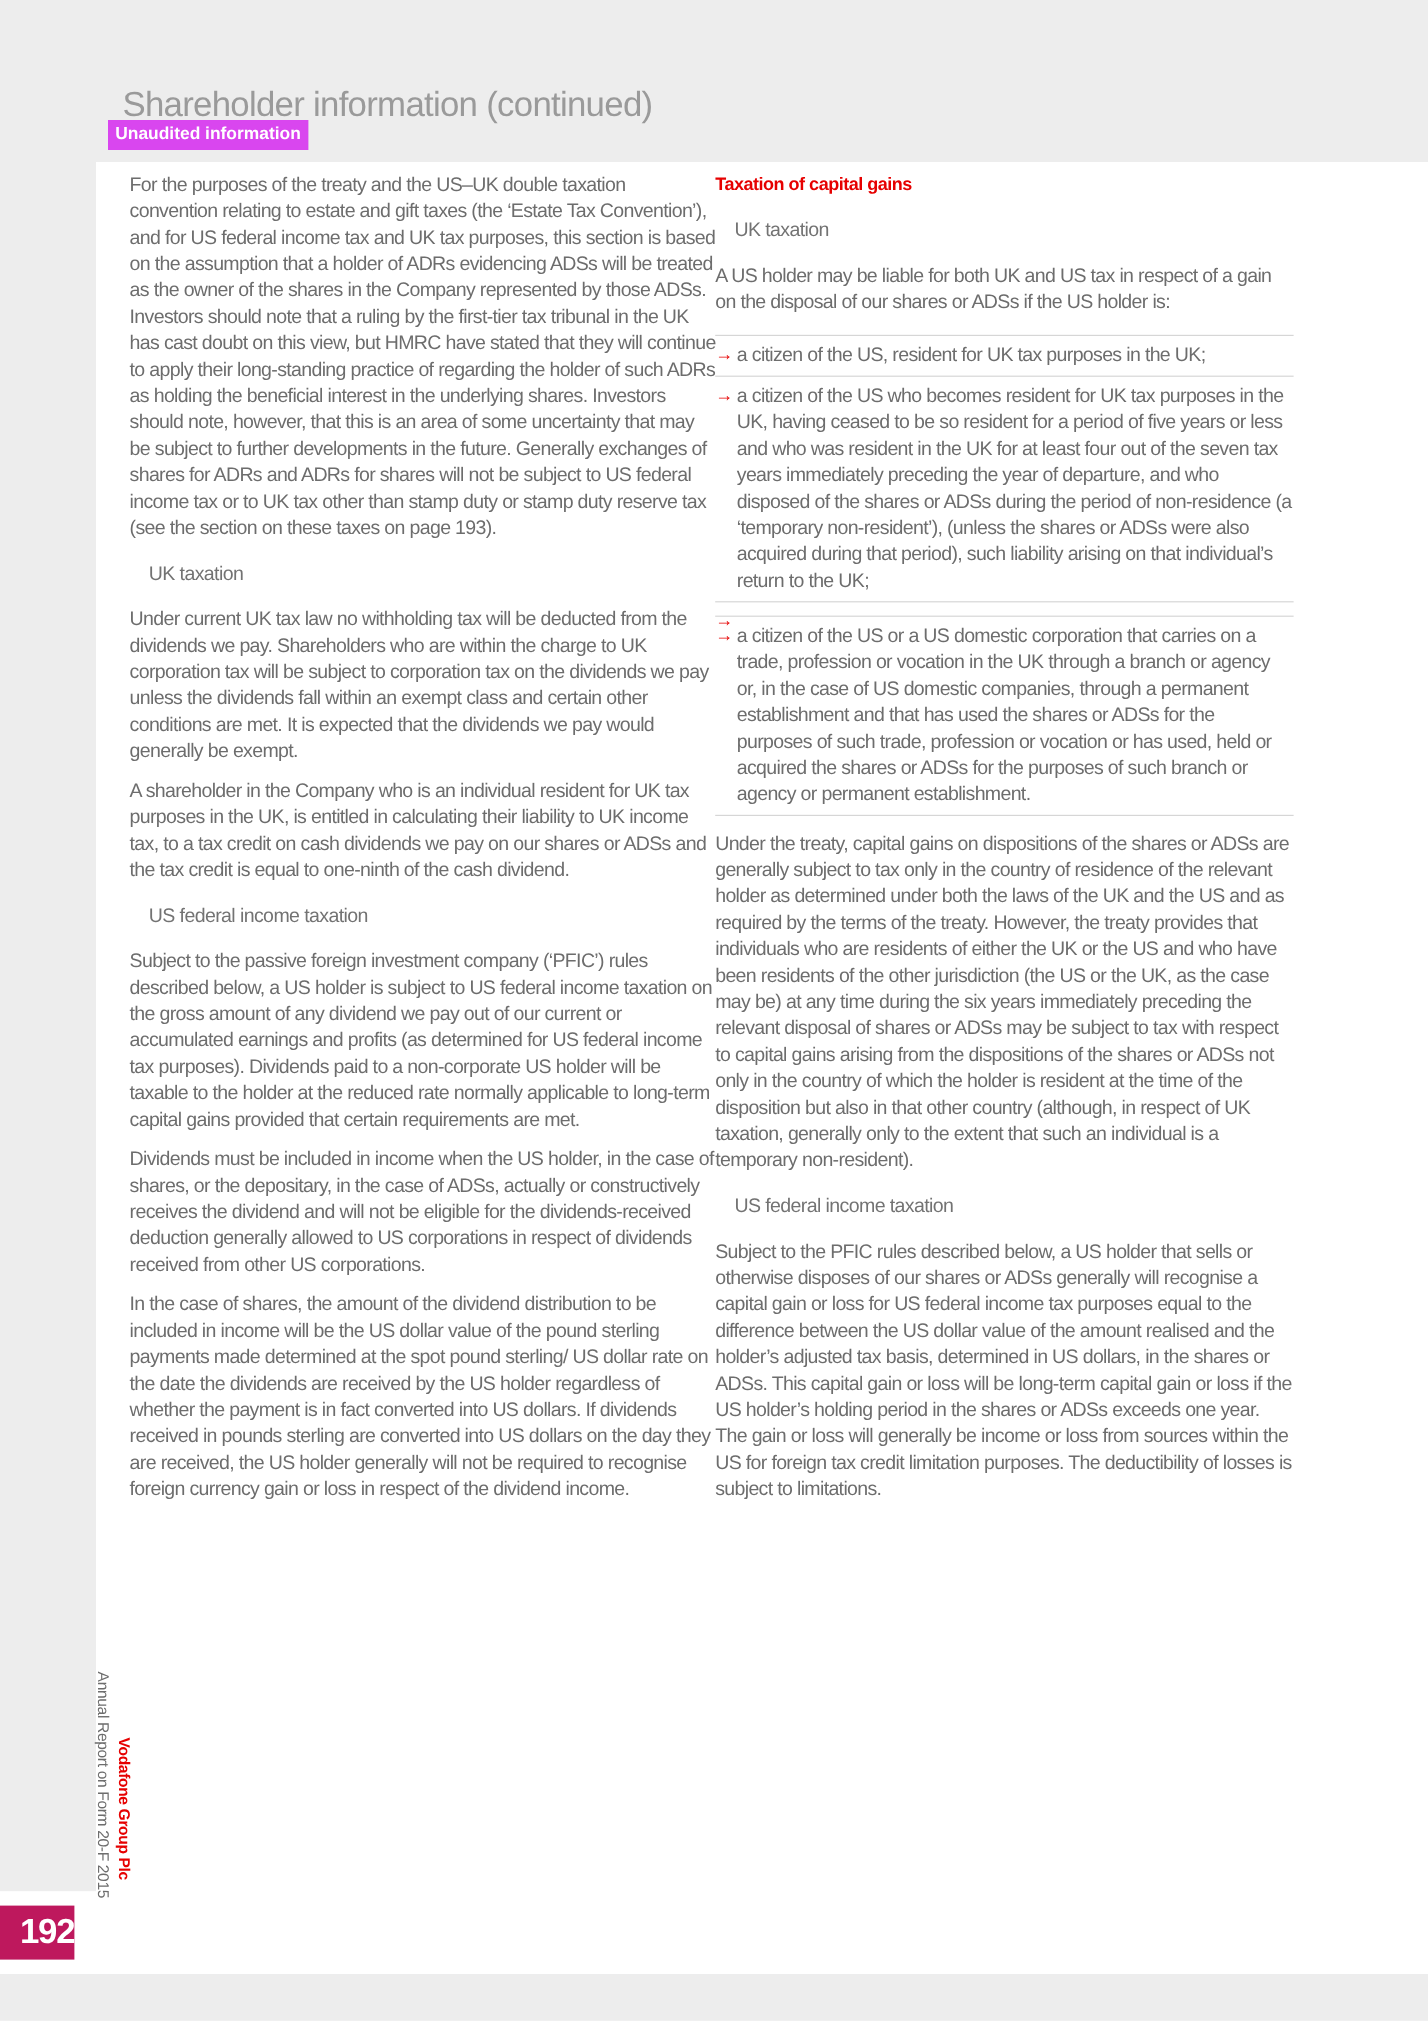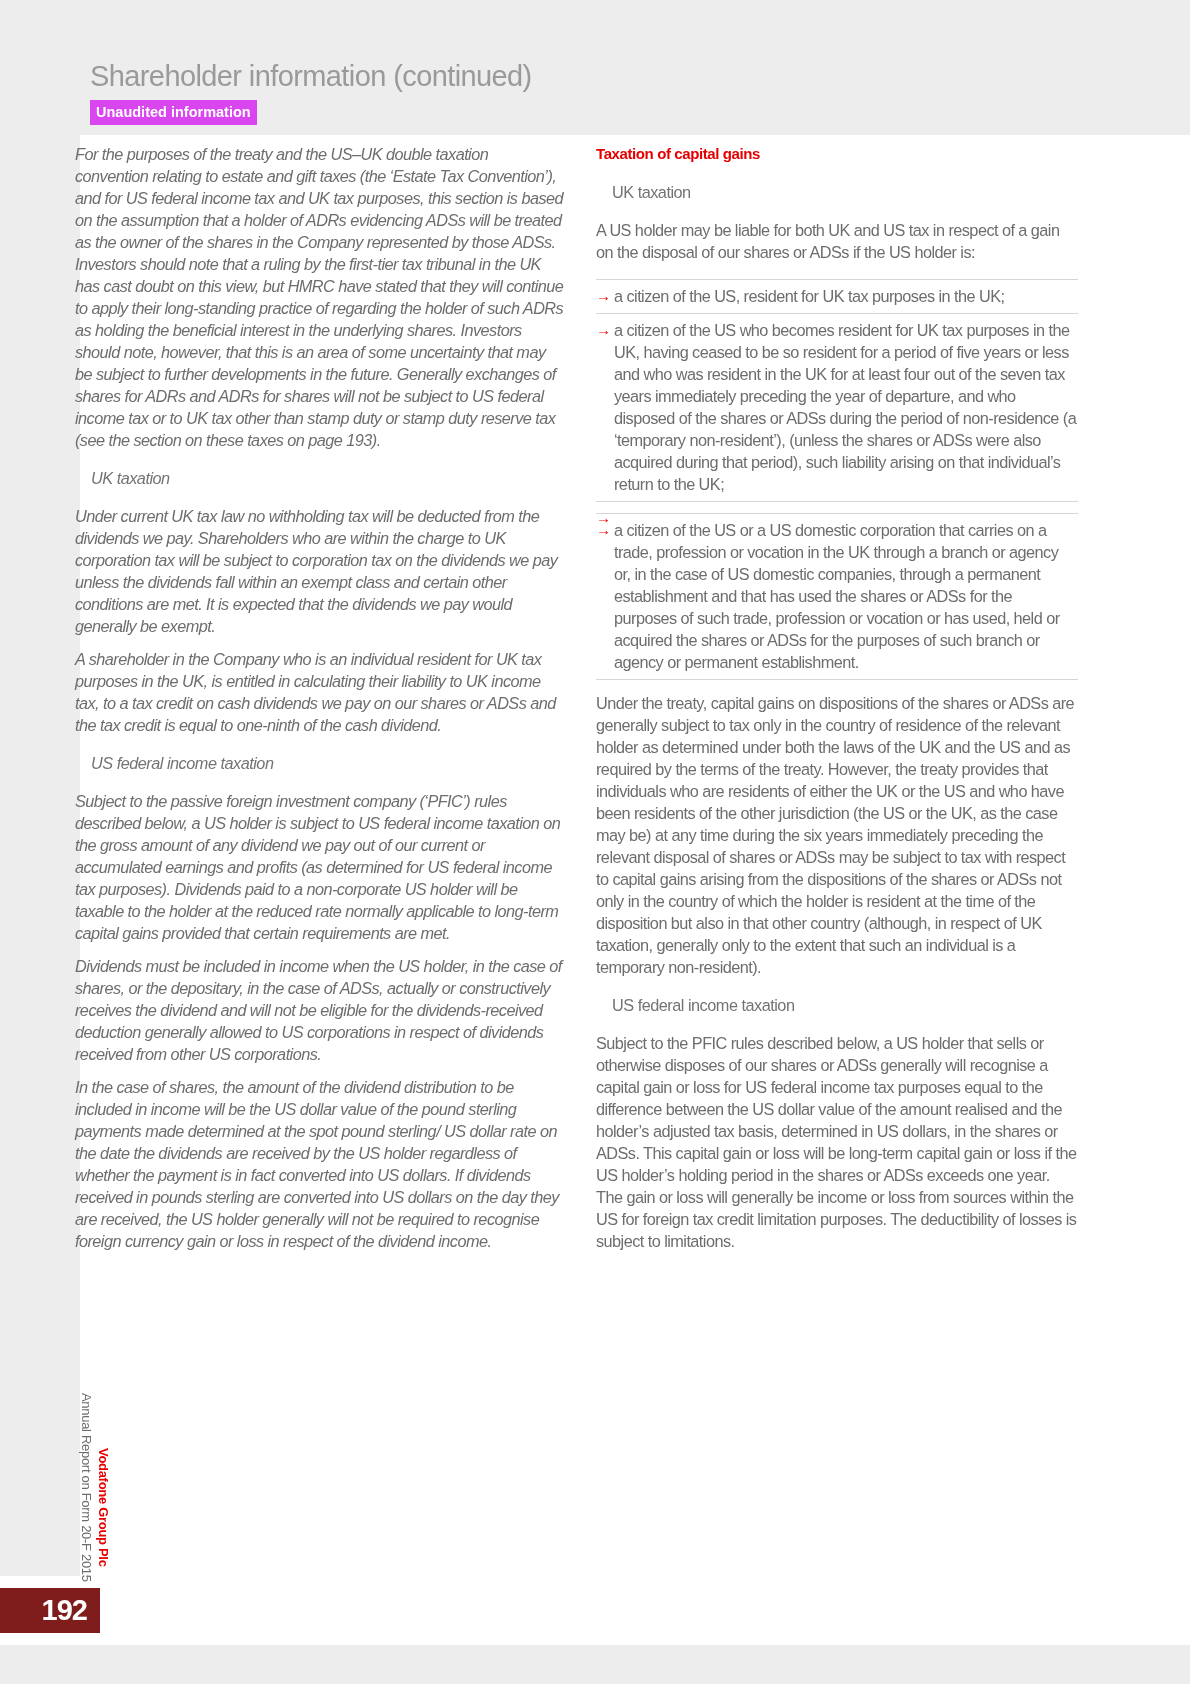--- a/index.html
+++ b/index.html
@@ -16,33 +16,33 @@
     position:absolute; left:0; top:135px; width:80px; height:1441px;
     background:#ededed;
   }
   .bg-bottom {
     position:absolute; left:0; top:1645px; width:1190px; height:39px;
     background:#ededed;
   }
   .page-title {
     position:absolute; left:90px; top:60px;
     font-size:29px; font-weight:normal; color:#9a9a9a;
-    letter-spacing:-0.6px; margin:0; white-space:nowrap;
+    letter-spacing:-0.6px; margin:12px; white-space:nowrap;
   }
   .badge {
     position:absolute; left:90px; top:100px; height:25px;
     padding:0 6px; line-height:25px;
     background:#d946ef; color:#ffffff; font-weight:bold; font-size:14.5px;
   }
   .col {
     position:absolute; top:143px; width:490px;
     color:#6d6d6d; font-size:16.3px; line-height:22px;
     letter-spacing:-0.55px;
   }
-  .col-left { left:75px;font-style:italic; }
+  .col-left { left:108px; }
   .col-right { left:596px; width:482px; }
   .col p { margin:0 0 11px 0; }
   .h2 {
     color:#e60000; font-weight:bold; font-size:15px; letter-spacing:-0.4px;
     margin:0 0 5px 0; line-height:22px;
   }
   .h3 {
     color:#737373; font-size:16.3px; margin:16px; line-height:22px; letter-spacing:-0.5px;
   }
   .bullets { list-style:none; margin:8px 0 12px 0; padding:0; border-top:1px solid #d6d6d6; }
@@ -56,23 +56,23 @@
     position:absolute; left:72px; top:1393px; width:40px; height:174px;
     writing-mode:vertical-rl;
   }
   .vert-line {
     font-size:13px; line-height:17px; text-align:right; white-space:nowrap;
     letter-spacing:-0.3px;
   }
   .vert-brand { color:#e60000; font-weight:bold; }
   .vert-report { color:#6d6d6d; }
   .page-num {
-    position:absolute; left:0; top:1588px; width:100px; height:45px;
-    background:#7f1d1d; color:#ffffff; font-weight:bold; font-size:29px;
-    line-height:45px; text-align:right; box-sizing:border-box; padding-right:13px;
+    position:absolute; left:0; top:1588px; width:62px; height:45px;
+    background:#be185d; color:#ffffff; font-weight:bold; font-size:29px;
+    line-height:45px; text-align:right; box-sizing:border-box; 
     letter-spacing:-1px;
   }
 </style>
 </head>
 <body>
 
 <div class="bg-top"></div>
 <div class="bg-left"></div>
 <div class="bg-bottom"></div>
 

